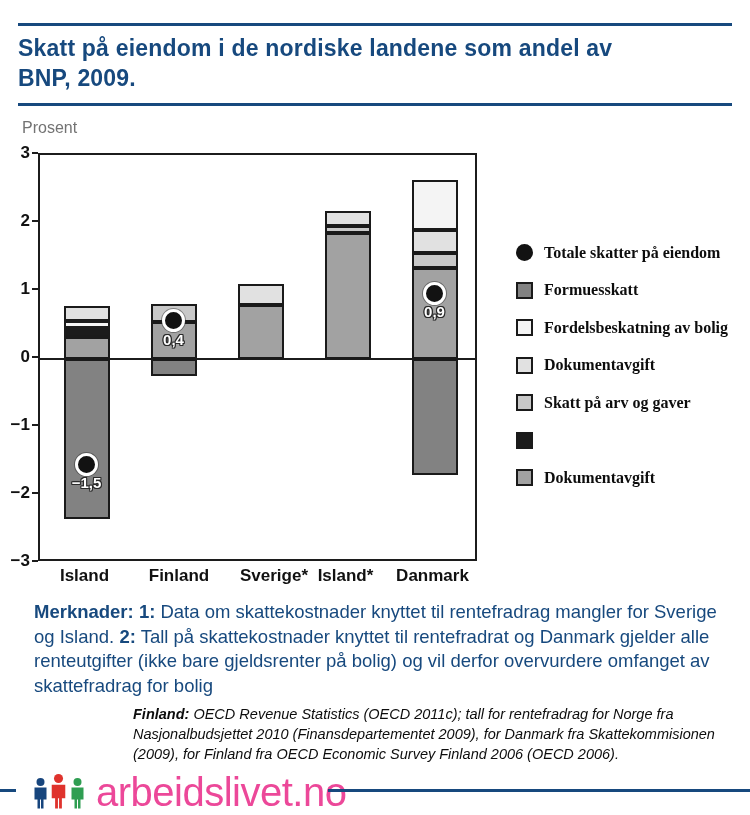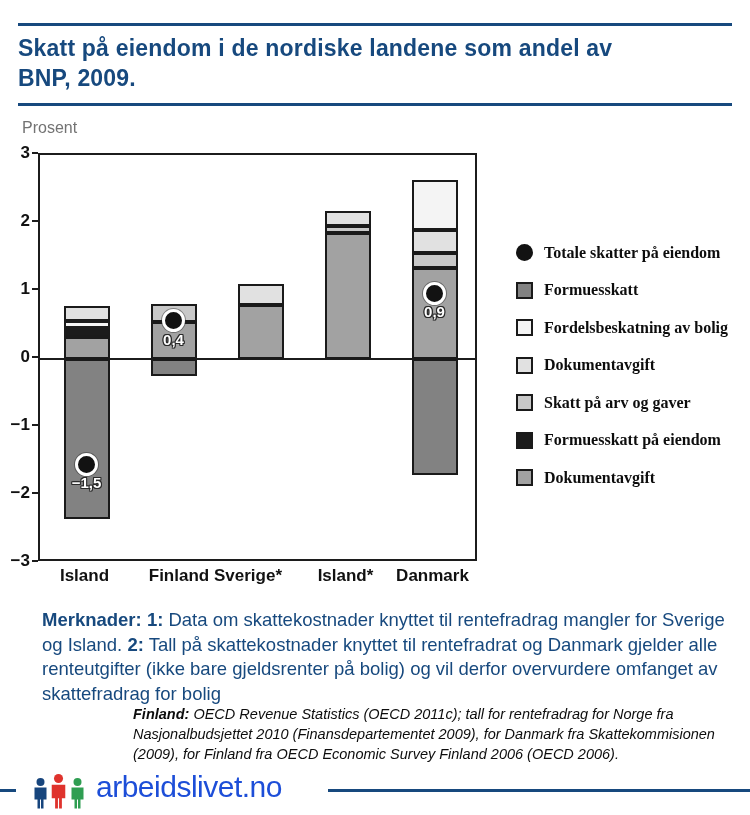--- a/index.html
+++ b/index.html
@@ -39,35 +39,35 @@
   #xlabels{position:absolute;left:38px;top:566px;width:439px;height:24px;}
   .xlabel{position:absolute;width:100px;text-align:center;font-size:17px;font-weight:600;color:#111;}
 
   #legend{position:absolute;left:516px;top:244px;}
   .legend-item{display:flex;align-items:center;height:17px;margin-bottom:20.5px;font-family:Liberation Serif, serif;}
   .legend-swatch{width:17px;height:17px;box-sizing:border-box;border:2px solid #1a1a1a;flex:none;}
   .legend-swatch.dot{border-radius:50%;border:none;}
   .legend-label{margin-left:11px;font-size:16px;font-weight:700;color:#0d0d0d;white-space:nowrap;}
 
   .merknader{
-    position:absolute;left:30px;top:596px;width:702px;margin:12px;
+    position:absolute;left:30px;top:596px;width:702px;margin:4px;
     color:#17497e;font-size:18.5px;line-height:1.33;
   }
   .kilder{
     position:absolute;left:133px;top:704px;width:608px;margin:0;
     color:#0d0d0d;font-size:14.5px;line-height:1.38;font-style:italic;
   }
   .kilder b{font-style:italic;}
 
   .footer-dash{position:absolute;left:0;top:789px;width:16px;height:3px;background:#17497e;}
   .footer-line{position:absolute;left:328px;right:0;top:789px;height:3px;background:#17497e;}
   #logo-icons{position:absolute;left:33px;top:773px;width:56px;height:36px;}
   #logo-icons svg{position:absolute;bottom:0;}
   .logo-text{
-    position:absolute;left:96px;top:770px;font-size:30px;color:#1d4ed8;
+    position:absolute;left:96px;top:770px;font-size:40px;color:#ec4899;
     letter-spacing:-0.5px;font-weight:400;
   }
 </style>
 </head>
 <body>
 
 <div class="rule top"></div>
 <div class="title">
   <div>Skatt på eiendom i de nordiske landene som andel av</div>
   <div>BNP, 2009.</div>
@@ -114,21 +114,21 @@
     <div class="bar-seg" title="Eiendomsskatt" style="left: 371.5px; top: 112.88px; height: 91.12px; width: 46px; background: rgb(162, 162, 162);"></div>
     <div class="bar-seg" title="Skatt på arv og gaver" style="left: 371.5px; top: 97.92px; height: 14.96px; width: 46px; background: rgb(200, 200, 200);"></div>
     <div class="bar-seg" title="Dokumentavgift" style="left: 371.5px; top: 74.8px; height: 23.12px; width: 46px; background: rgb(225, 225, 225);"></div>
     <div class="bar-seg" title="Fordelsbeskatning av bolig" style="left: 371.5px; top: 25.16px; height: 49.64px; width: 46px; background: rgb(244, 244, 244);"></div>
     <div class="total-dot" style="left: 383px; top: 126.54px;"></div>
     <div class="dot-label" style="left: 364.5px; top: 148.04px;">0,9</div>
   </div>
 <div id="xlabels">
     <div class="xlabel" style="left: -3.5px;">Island</div>
     <div class="xlabel" style="left: 91px;">Finland</div>
-    <div class="xlabel" style="left: 160px;">Sverige*</div>
+    <div class="xlabel" style="left: 186px;">Sverige*</div>
     <div class="xlabel" style="left: 257.5px;">Island*</div>
     <div class="xlabel" style="left: 344.5px;">Danmark</div>
   </div>
 <div id="legend">
     <div class="legend-item">
       <span class="legend-swatch dot" style="background: rgb(18, 18, 18);"></span>
       <span class="legend-label">Totale skatter på eiendom</span>
     </div>
     <div class="legend-item">
       <span class="legend-swatch" style="background: rgb(130, 130, 130);"></span>
@@ -141,21 +141,20 @@
     <div class="legend-item">
       <span class="legend-swatch" style="background: rgb(225, 225, 225);"></span>
       <span class="legend-label">Dokumentavgift</span>
     </div>
     <div class="legend-item">
       <span class="legend-swatch" style="background: rgb(200, 200, 200);"></span>
       <span class="legend-label">Skatt på arv og gaver</span>
     </div>
     <div class="legend-item">
       <span class="legend-swatch" style="background: rgb(27, 27, 27);"></span>
-      <span class="legend-label">Formuesskatt på eiendom</span>
     </div>
     <div class="legend-item">
       <span class="legend-swatch" style="background: rgb(162, 162, 162);"></span>
       <span class="legend-label">Dokumentavgift</span>
     </div>
   </div>
 
 <p class="merknader"><b>Merknader:</b> <b>1:</b> <span>Data om skattekostnader knyttet til rentefradrag mangler for Sverige og Island.</span> <b>2:</b> <span>Tall på skattekostnader knyttet til rentefradrat og Danmark gjelder alle renteutgifter (ikke bare gjeldsrenter på bolig) og vil derfor overvurdere omfanget av skattefradrag for bolig</span></p>
 
 <p class="kilder"><b>Finland:</b> <span>OECD Revenue Statistics (OECD 2011c); tall for rentefradrag for Norge fra Nasjonalbudsjettet 2010 (Finansdepartementet 2009), for Danmark fra Skattekommisionen (2009), for Finland fra OECD Economic Survey Finland 2006 (OECD 2006).</span></p>

